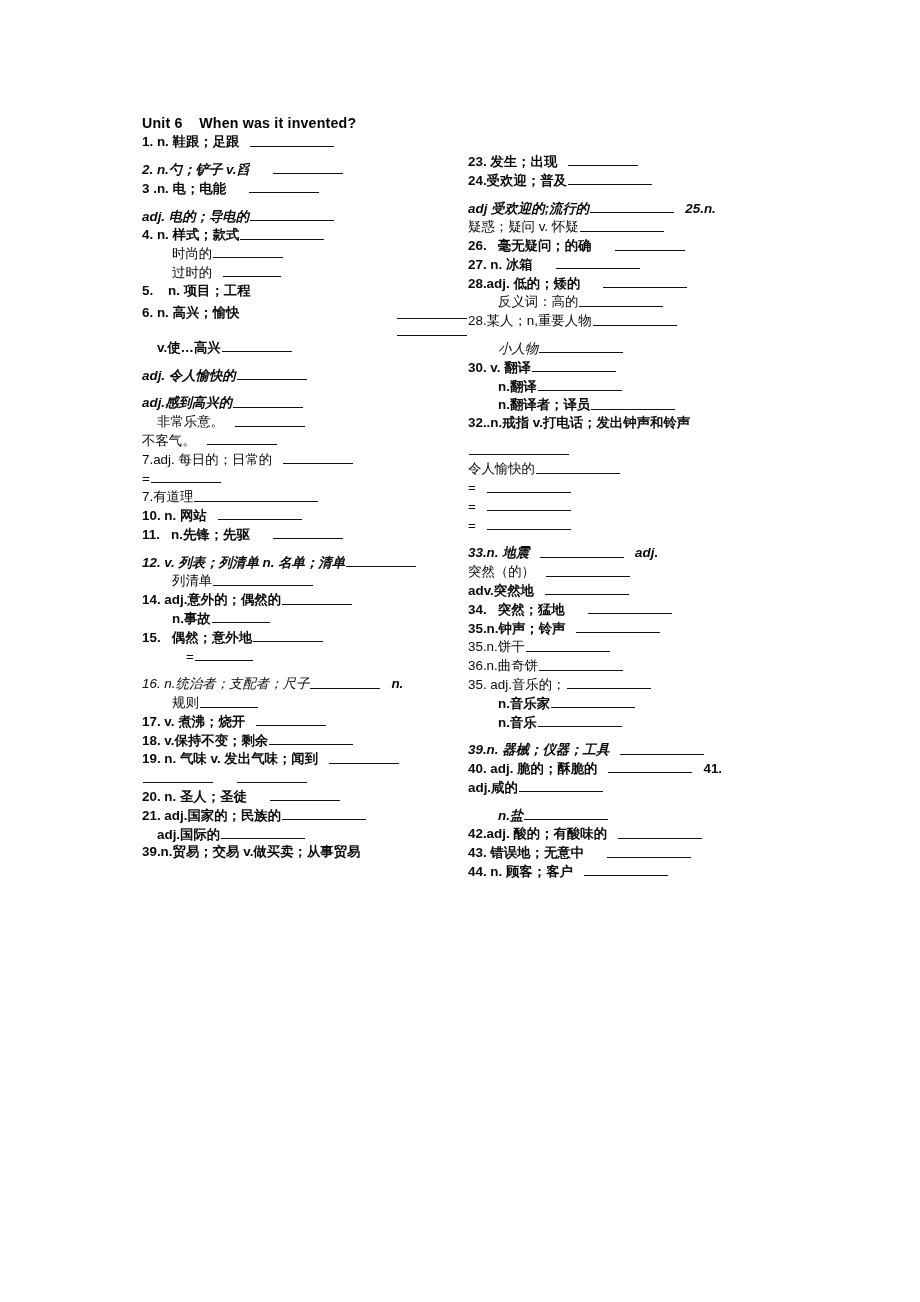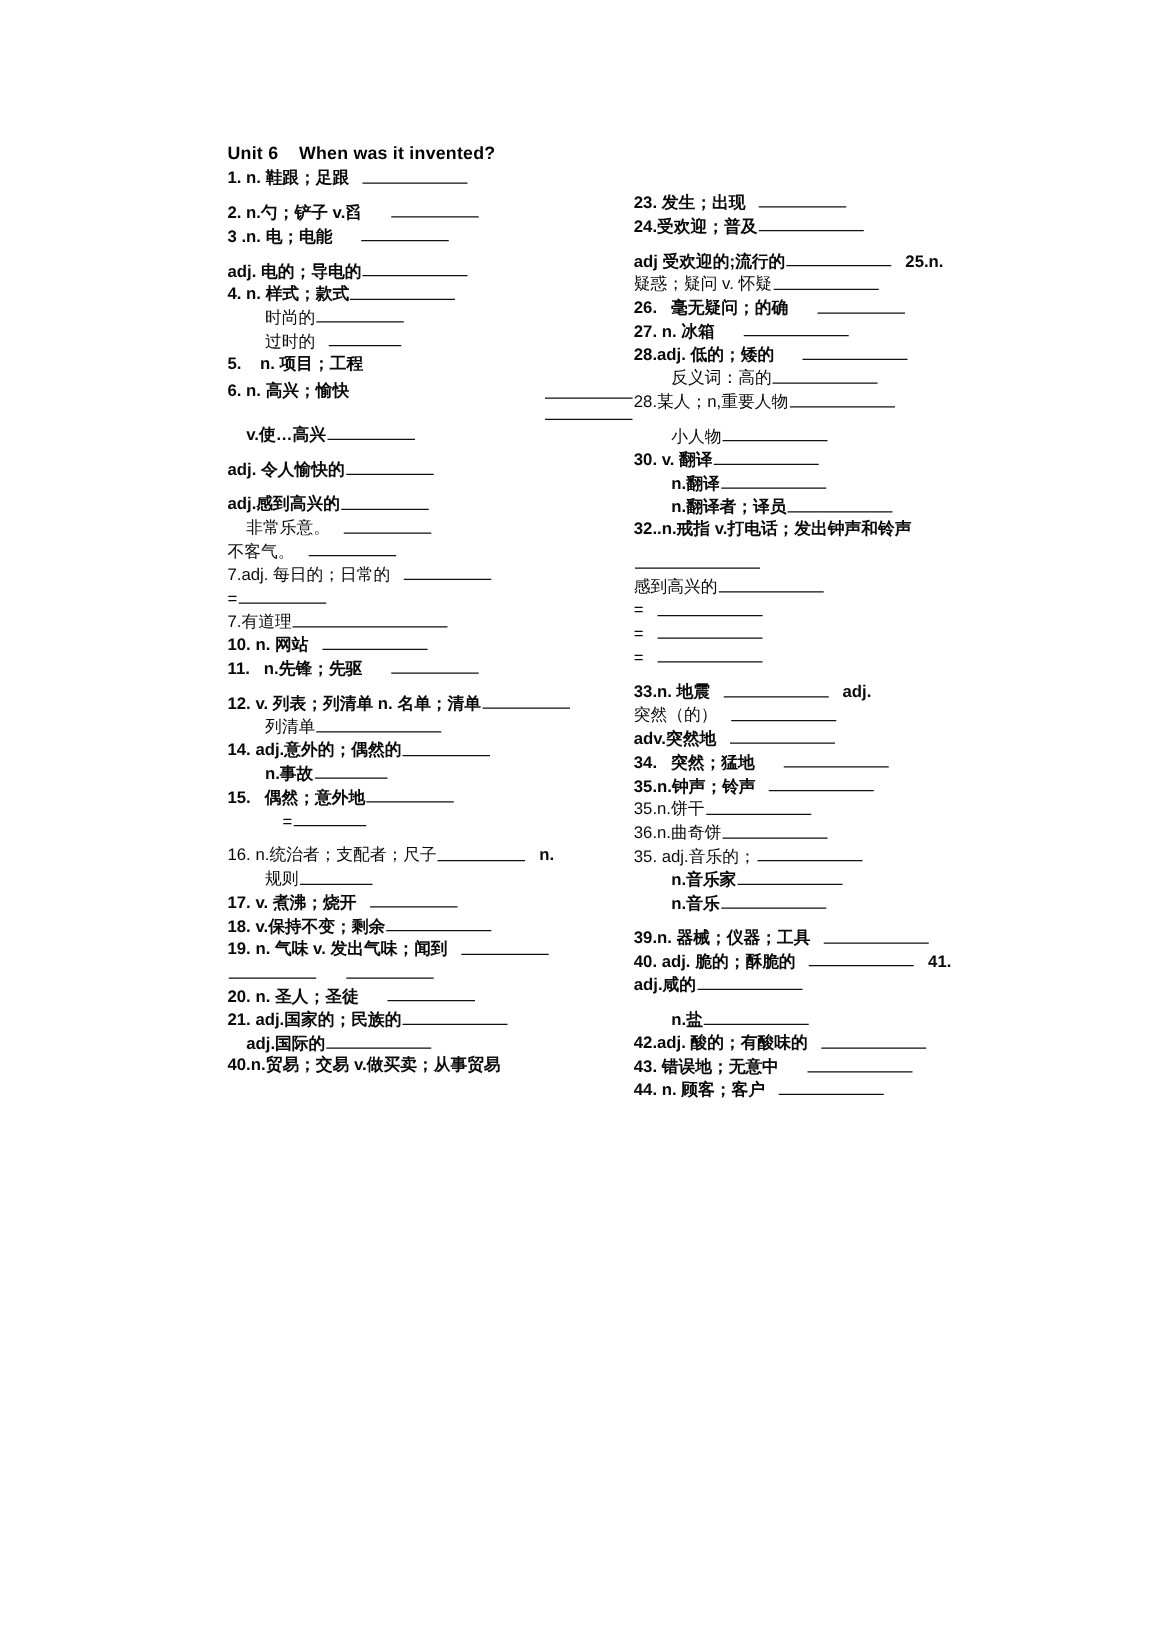--- a/index.html
+++ b/index.html
@@ -27,38 +27,37 @@
     left: 142px;
     top: 116px;
     width: 700px;
     display: flex;
     flex-direction: row;
     align-items: flex-start;
   }
   .col {
     display: flex;
     flex-direction: column;
-    margin-left: 40px;
   }
   .col-left  { width: 326px; }
   .col-right { width: 336px; margin-left: 0px; margin-top: 38px; }
 
   
   .line {
     display: block;
     font-size: 13.4px;
     line-height: 1.0;
     white-space: pre;
     color: #0a0a0a;
     letter-spacing: 0px;
   }
   
   .line + .line { margin-top: 9.0px; }
   .line.gap-sm  { margin-top: 4.0px; }
-  .line.gap-md  { margin-top: 13px; }
+  .line.gap-md  { margin-top: 13px; font-style: italic; }
   .line.gap-lg  { margin-top: 18px; }
 
   .bold { font-weight: bold; }
 
   .title {
     font-size: 14.2px;
     font-weight: bold;
     line-height: 1.0;
     white-space: pre;
     letter-spacing: 0.2px;
@@ -165,21 +164,21 @@
       <div class="line gap-sm"><span class="bold">19. n. 气味 v. 发出气味；闻到</span><span class="sp-sm"></span><span class="blank b-md"></span></div>
 
       <div class="line gap-sm"><span class="blank b-md"></span><span class="sp-md"></span><span class="blank b-md"></span></div>
 
       <div class="line gap-sm"><span class="bold">20. n. 圣人；圣徒</span><span class="sp-md"></span><span class="blank b-md"></span></div>
 
       <div class="line gap-sm"><span class="bold">21. adj.国家的；民族的</span><span class="blank b-lg"></span></div>
 
       <div class="line ind-1 gap-sm"><span class="bold">adj.国际的</span><span class="blank b-lg"></span></div>
 
-      <div class="line gap-sm"><span class="bold">40.n.贸易；交易 v.做买卖；从事贸易</span></div>
+      <div class="line gap-sm"><span class="bold">39.n.贸易；交易 v.做买卖；从事贸易</span></div>
 
     </div>
 
     <div class="col col-right">
 
       <div class="line"><span class="bold">23. 发生；出现</span><span class="sp-sm"></span><span class="blank b-md"></span></div>
 
       <div class="line gap-sm"><span class="bold">24.受欢迎；普及</span><span class="blank b-lg"></span></div>
 
       <div class="line gap-md"><span class="bold">adj 受欢迎的;流行的</span><span class="blank b-lg"></span><span class="sp-sm"></span><span class="bold">25.n.</span></div>
@@ -203,21 +202,21 @@
 
       <div class="line ind-2 gap-sm"><span class="bold">n.翻译</span><span class="blank b-lg"></span></div>
 
       <div class="line ind-2 gap-sm"><span class="bold">n.翻译者；译员</span><span class="blank b-lg"></span></div>
 
 
       <div class="line gap-sm"><span class="bold">32..n.戒指 v.打电话；发出钟声和铃声</span></div>
 
       <div class="line gap-md"><span class="blank b-xl"></span></div>
 
-      <div class="line gap-sm"><span>感到高兴的</span><span class="blank b-lg"></span></div>
+      <div class="line gap-sm"><span>令人愉快的</span><span class="blank b-lg"></span></div>
 
       <div class="line gap-sm"><span>=</span><span class="sp-sm"></span><span class="blank b-lg"></span></div>
 
       <div class="line gap-sm"><span>=</span><span class="sp-sm"></span><span class="blank b-lg"></span></div>
 
       <div class="line gap-sm"><span>=</span><span class="sp-sm"></span><span class="blank b-lg"></span></div>
 
       <div class="line gap-md"><span class="bold">33.n. 地震</span><span class="sp-sm"></span><span class="blank b-lg"></span><span class="sp-sm"></span><span class="bold">adj.</span></div>
 
       <div class="line gap-sm"><span>突然（的）</span><span class="sp-sm"></span><span class="blank b-lg"></span></div>

